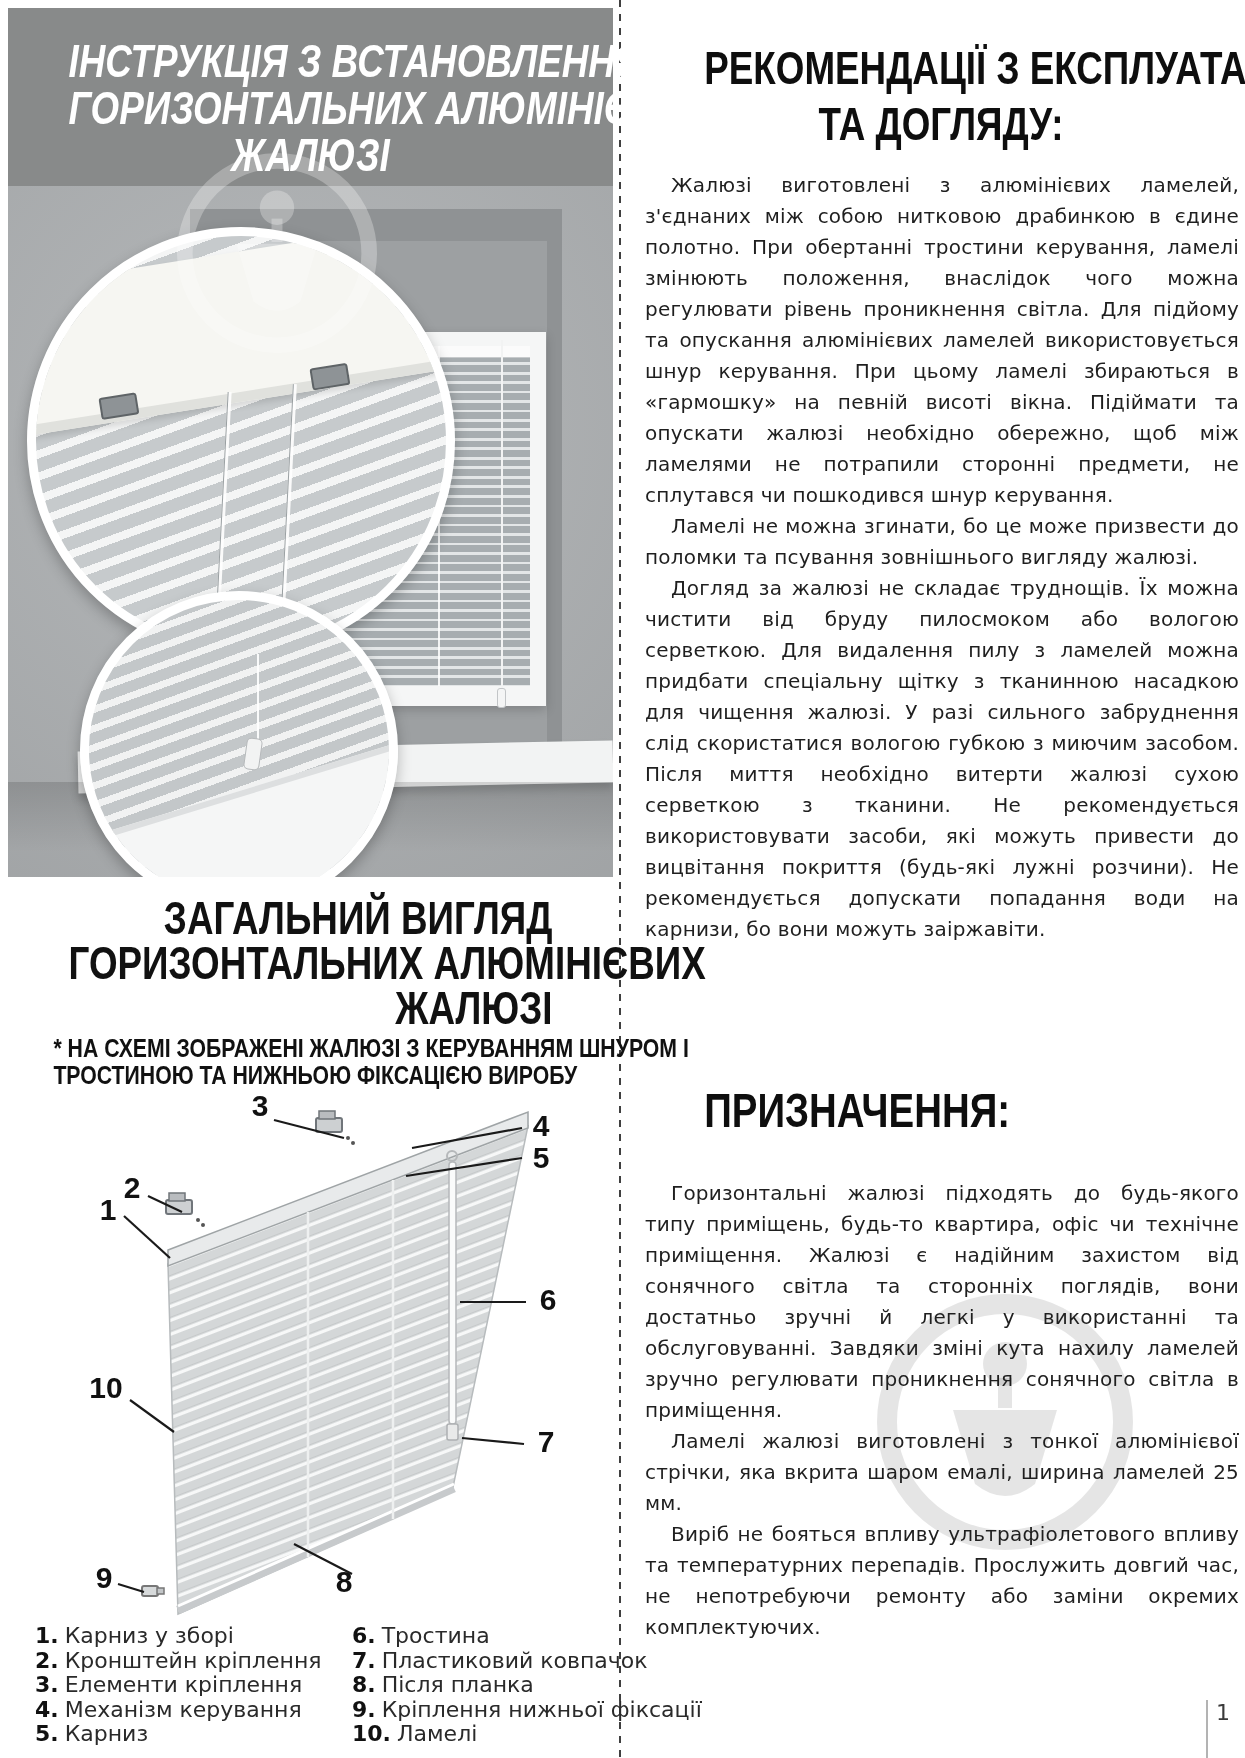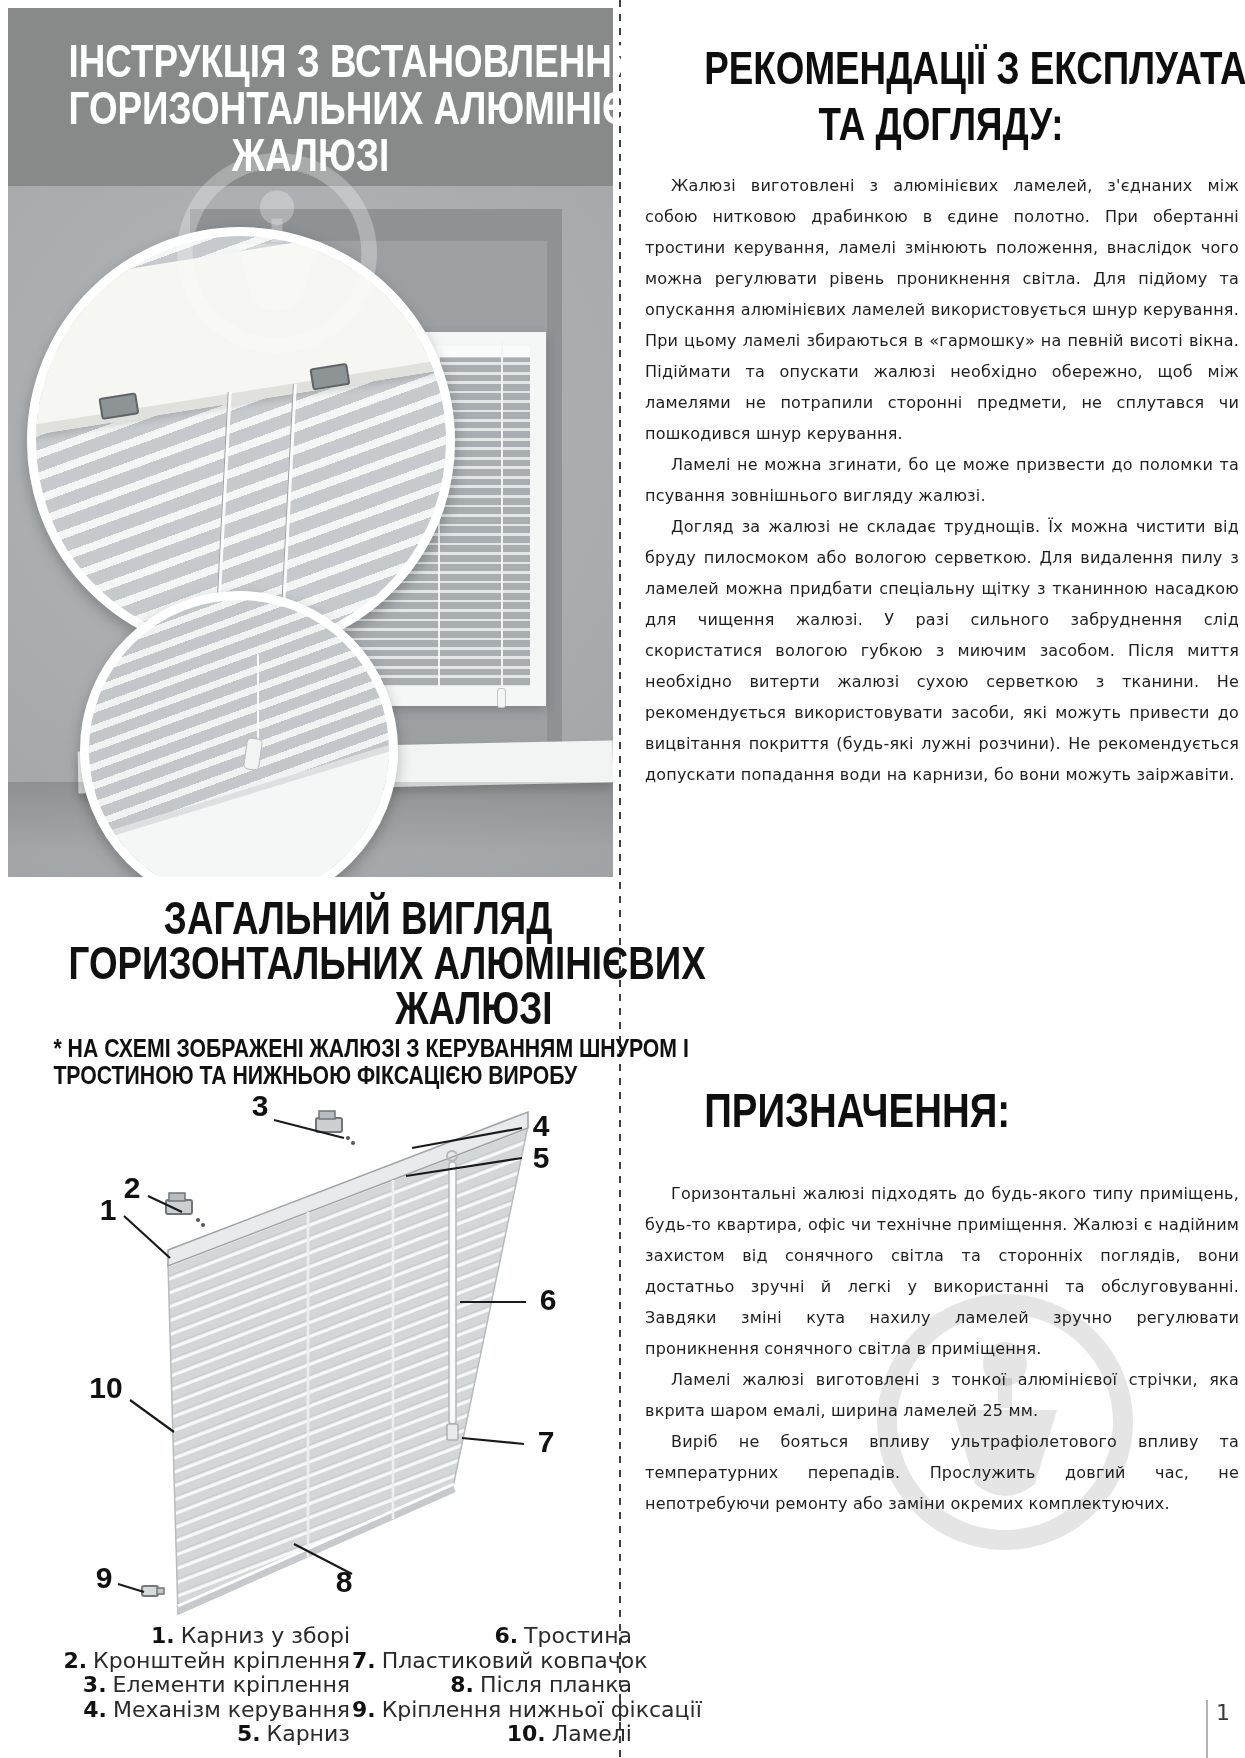--- a/index.html
+++ b/index.html
@@ -5,21 +5,21 @@
   html,body{margin:0;padding:0;background:#ffffff;}
   .page{position:relative;width:1245px;height:1758px;background:#ffffff;overflow:hidden;
         font-family:"DejaVu Sans",sans-serif;color:#1c1c1c;}
 
   
   .divider{position:absolute;left:619px;top:0;width:2px;height:1758px;
            background:repeating-linear-gradient(180deg,#3f3f3f 0 7px,transparent 7px 14px);}
 
   
   .header-box{position:absolute;left:8px;top:8px;width:605px;height:178px;background:#888a8a;
-              text-align:center;padding-top:30px;box-sizing:border-box;z-index:1;}
+              text-align:center;padding-top:30px;box-sizing:border-box;z-index:1;font-style:italic;}
   .header-box .hline{color:#ffffff;font-family:"Liberation Sans",sans-serif;font-weight:700;
               font-size:46px;line-height:47px;white-space:nowrap;transform:scaleX(0.8);}
 
   .photo{position:absolute;left:8px;top:186px;width:605px;height:691px;background:#adb0b2;
          overflow:hidden;z-index:1;}
   .photo .wallshade{position:absolute;inset:0;background:radial-gradient(circle at 45% 35%,rgba(255,255,255,.10),rgba(0,0,0,.07));}
   .recess-outer{position:absolute;left:182px;top:23px;width:372px;height:560px;background:#8f9294;}
   .recess-inner{position:absolute;left:197px;top:55px;width:342px;height:528px;background:#9da0a2;}
   .frame{position:absolute;left:220px;top:146px;width:318px;height:374px;background:#f5f6f6;
          box-shadow:0 4px 10px rgba(0,0,0,.18);}
@@ -64,31 +64,31 @@
   .overview-note{position:absolute;left:8px;top:1035px;width:605px;text-align:center;}
   .overview-note .nline{color:#111;font-family:"Liberation Sans",sans-serif;font-weight:700;
       font-size:25px;line-height:27px;white-space:nowrap;transform:scaleX(0.85);}
 
   .diagram{position:absolute;left:8px;top:1092px;width:605px;height:530px;}
   .diagram text{font-family:"Liberation Sans",sans-serif;font-weight:700;font-size:30px;fill:#111;}
 
   .legend-col{position:absolute;top:1624px;font-size:22px;line-height:24.5px;color:#2a2a2a;}
   .legend-col.c1{left:35px;width:315px;}
   .legend-col.c2{left:352px;width:280px;}
-  .lrow{white-space:nowrap;text-align:right;}
+  .lrow{white-space:nowrap;}
   .lnum{font-weight:700;color:#111;margin-right:6px;}
 
   
   .care-title{position:absolute;left:645px;top:40px;width:592px;text-align:center;z-index:2;}
   .care-title .hline{color:#0e0e0e;font-family:"Liberation Sans",sans-serif;font-weight:700;
       font-size:46px;line-height:56px;white-space:nowrap;transform:scaleX(0.8);}
   .purpose-title{position:absolute;left:645px;top:1082px;width:592px;text-align:left;z-index:2;}
   .purpose-title .hline{color:#0e0e0e;font-family:"Liberation Sans",sans-serif;font-weight:700;
       font-size:48px;line-height:58px;white-space:nowrap;transform:scaleX(0.8);}
-  .body{position:absolute;left:645px;width:594px;z-index:2;font-size:16px;line-height:31px;
+  .body{position:absolute;left:645px;width:594px;z-index:2;font-size:20px;line-height:31px;
         text-align:justify;color:#1f1f1f;letter-spacing:0.2px;}
   .body p{margin:0;text-indent:26px;}
   .care-body{top:170px;}
   .purpose-body{top:1178px;}
 
   .pagenum-line{position:absolute;left:1206px;top:1700px;width:2px;height:58px;background:#b3b3b3;}
   .pagenum{position:absolute;left:1216px;top:1700px;font-size:22px;color:#3a3a3a;}
 </style>
 </head>
 <body>

